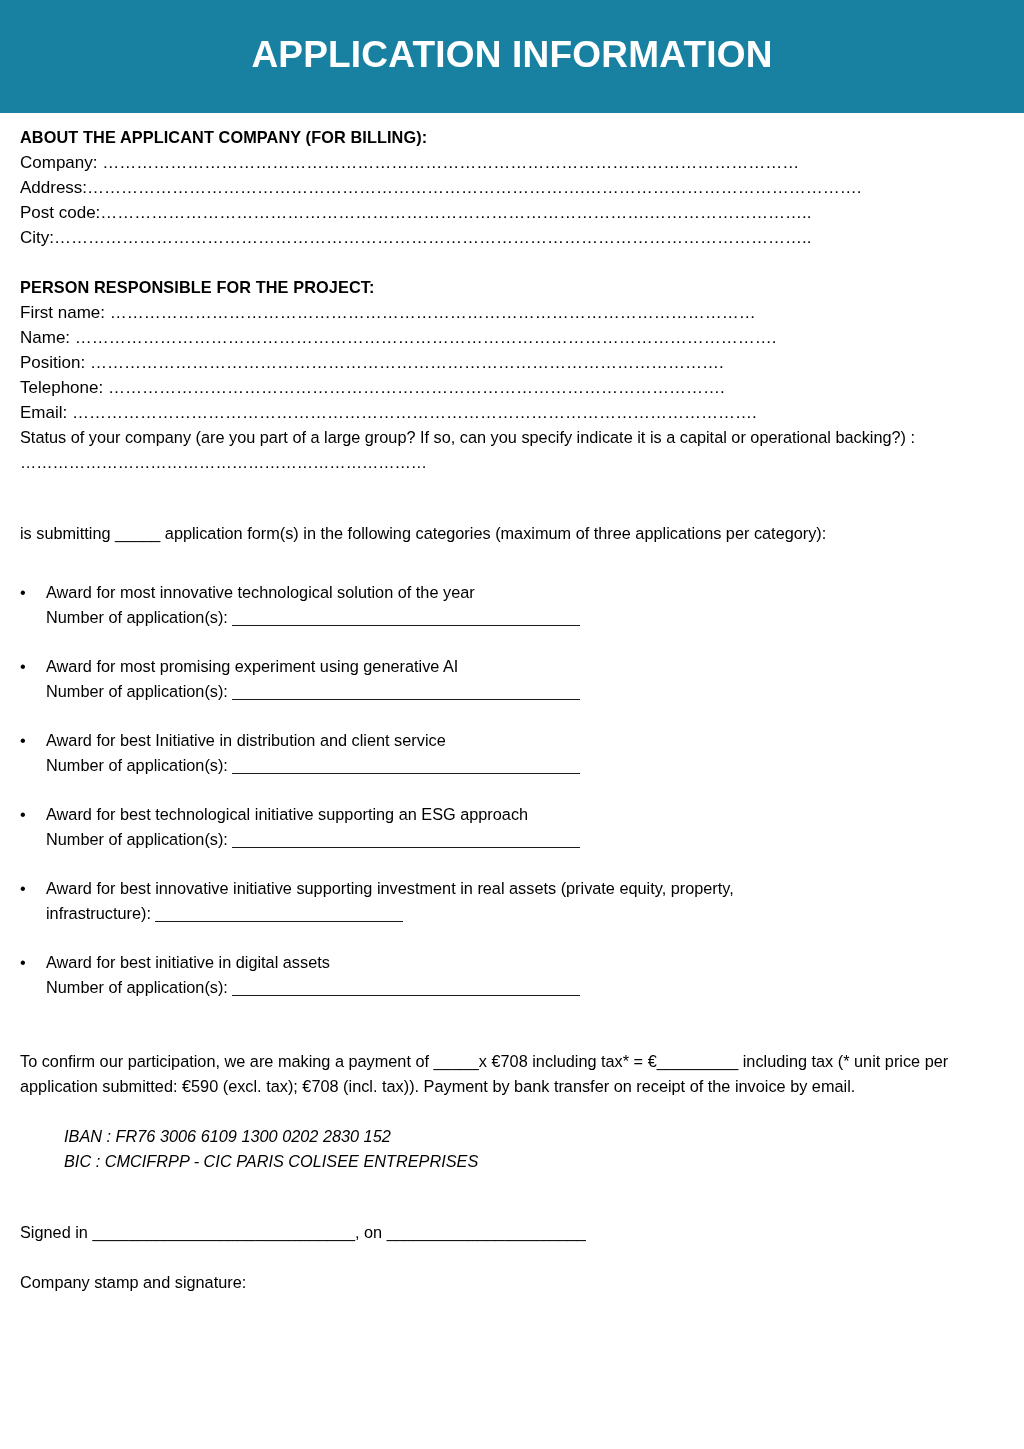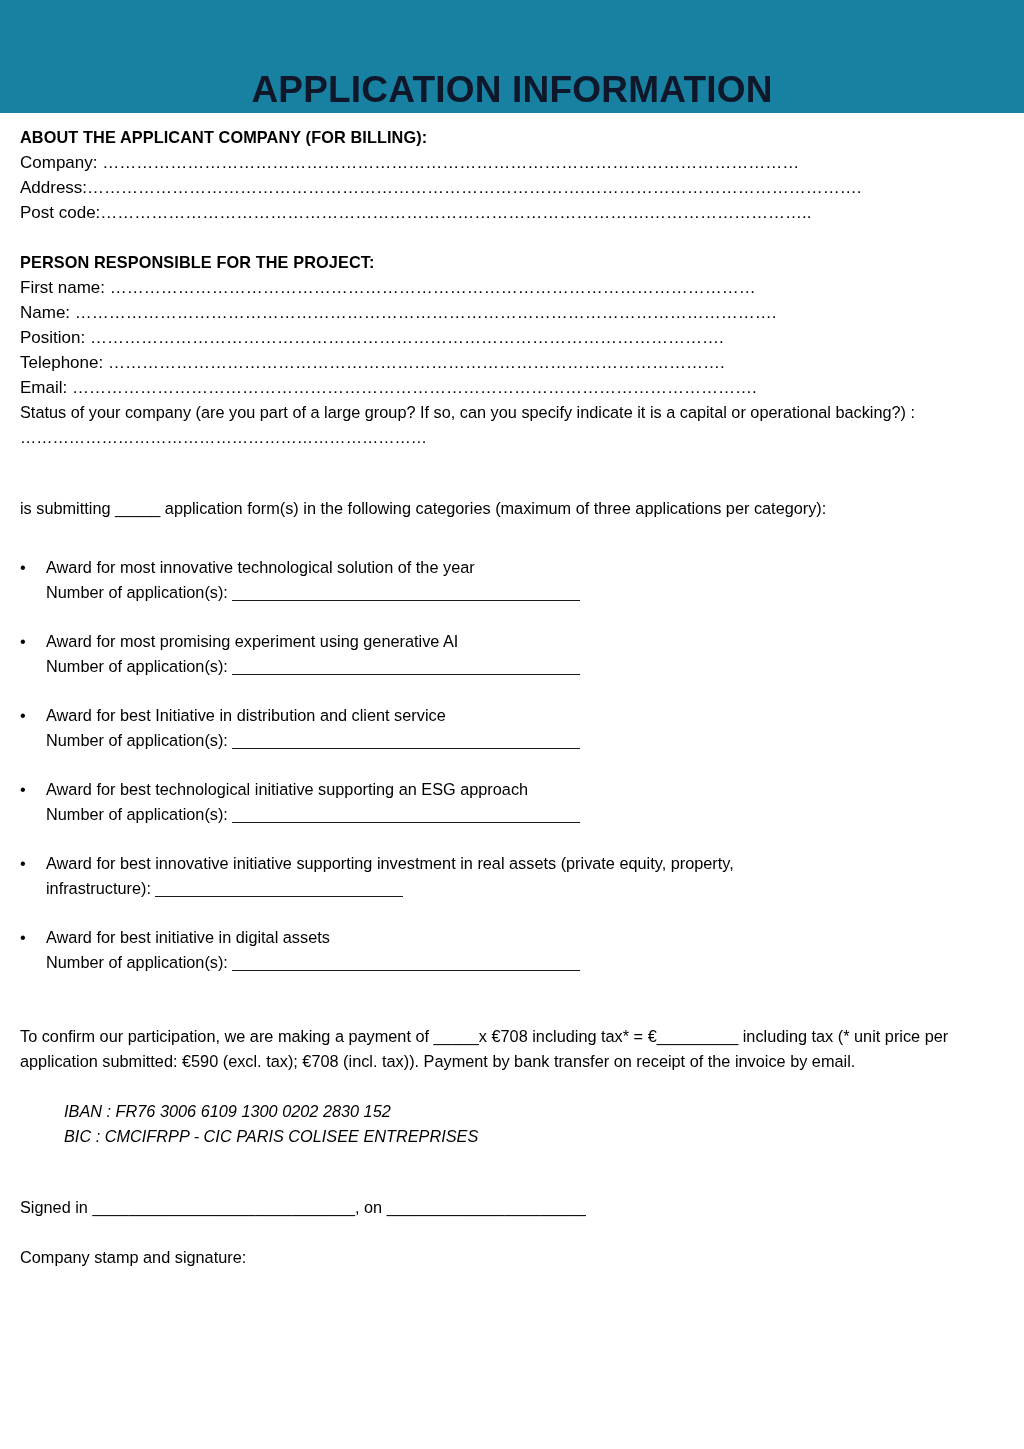--- a/index.html
+++ b/index.html
@@ -118,37 +118,40 @@
 
   .sign-line {
     font-size: 16.3px;
     line-height: 25px;
   }
 </style>
 </head>
 <body>
 
 <div class="banner" style="background: rgb(24, 128, 160);">
-  <div class="banner-title" style="color: #0f172a; margin-top: 35px;">APPLICATION INFORMATION</div>
+  <div class="banner-title" style="color: #ffffff;">APPLICATION INFORMATION</div>
 </div>
 
 <div class="doc">
 
   <div class="gap-sm"></div>
 
   <div class="section-heading">ABOUT THE APPLICANT COMPANY (FOR BILLING):</div>
 
   <div class="field-line">
     <span>Company: </span><span class="dots">……………………………………………………………………………………………………………</span>
   </div>
   <div class="field-line">
     <span>Address:</span><span class="dots">…………………………………………………………………………….………………………………………….</span>
   </div>
   <div class="field-line">
     <span>Post code:</span><span class="dots">…………………………………………………………………………………….………………………..</span>
+  </div>
+  <div class="field-line">
+    <span>City:</span><span class="dots">……………………………………………………………………………………………………………………..</span>
   </div>
 
   <div class="gap-md"></div>
 
   <div class="section-heading">PERSON RESPONSIBLE FOR THE PROJECT:</div>
 
   <div class="field-line">
     <span>First name: </span><span class="dots">……………………………………………………………………………………………………</span>
   </div>
   <div class="field-line">

